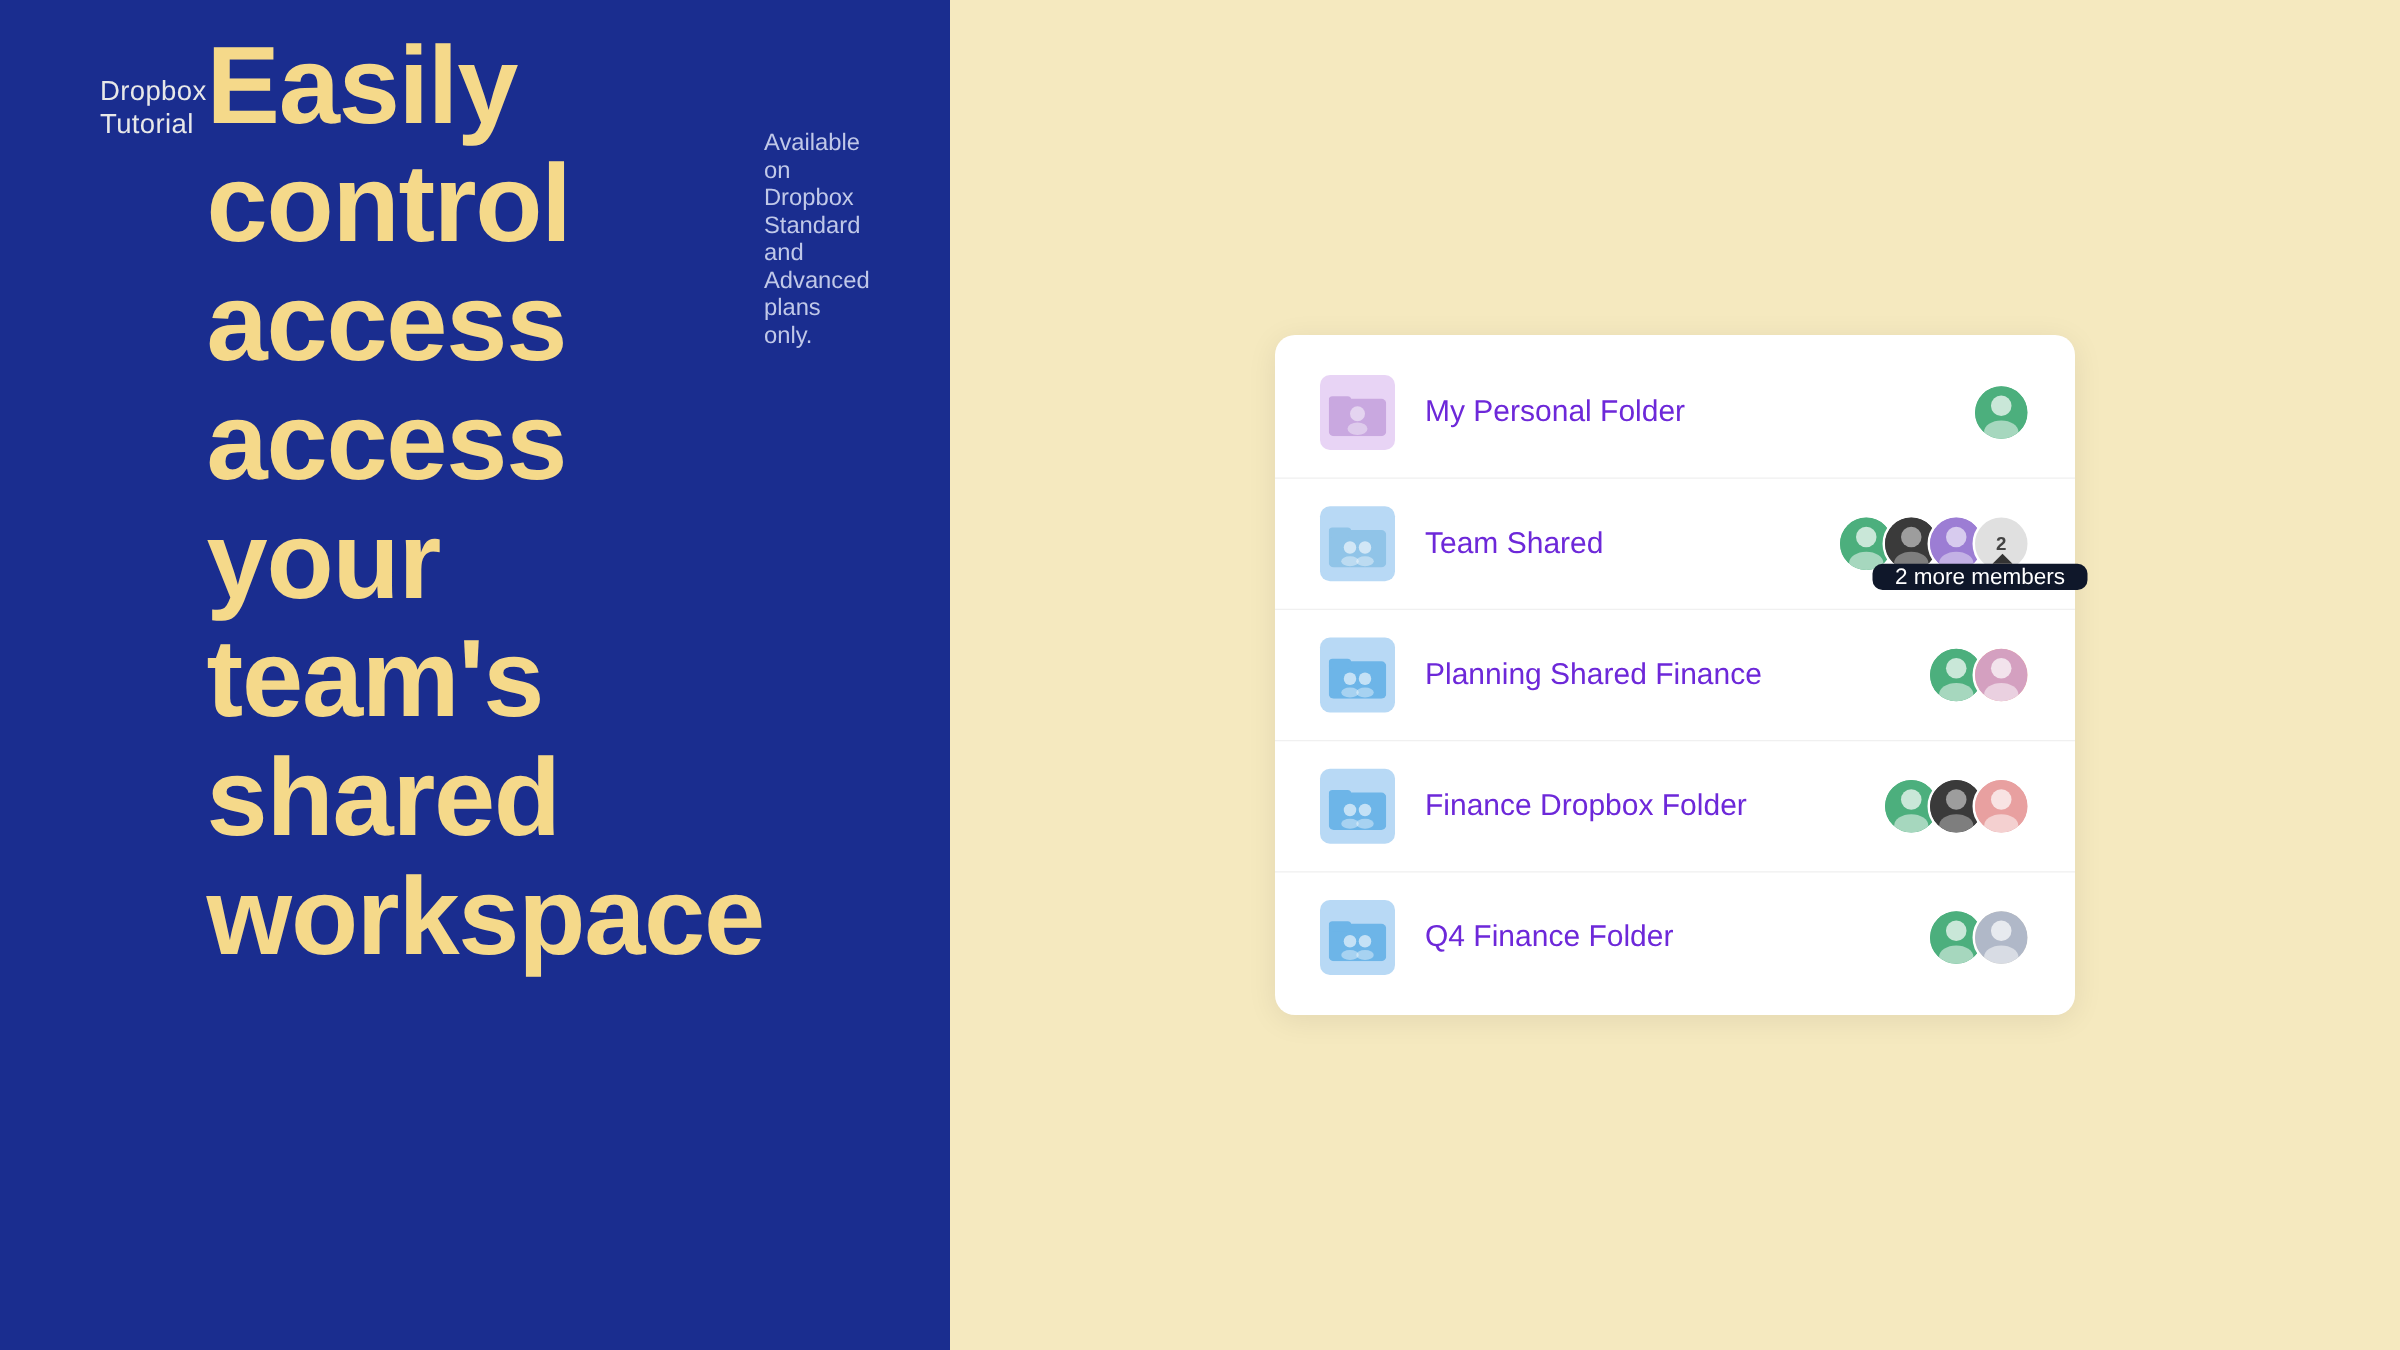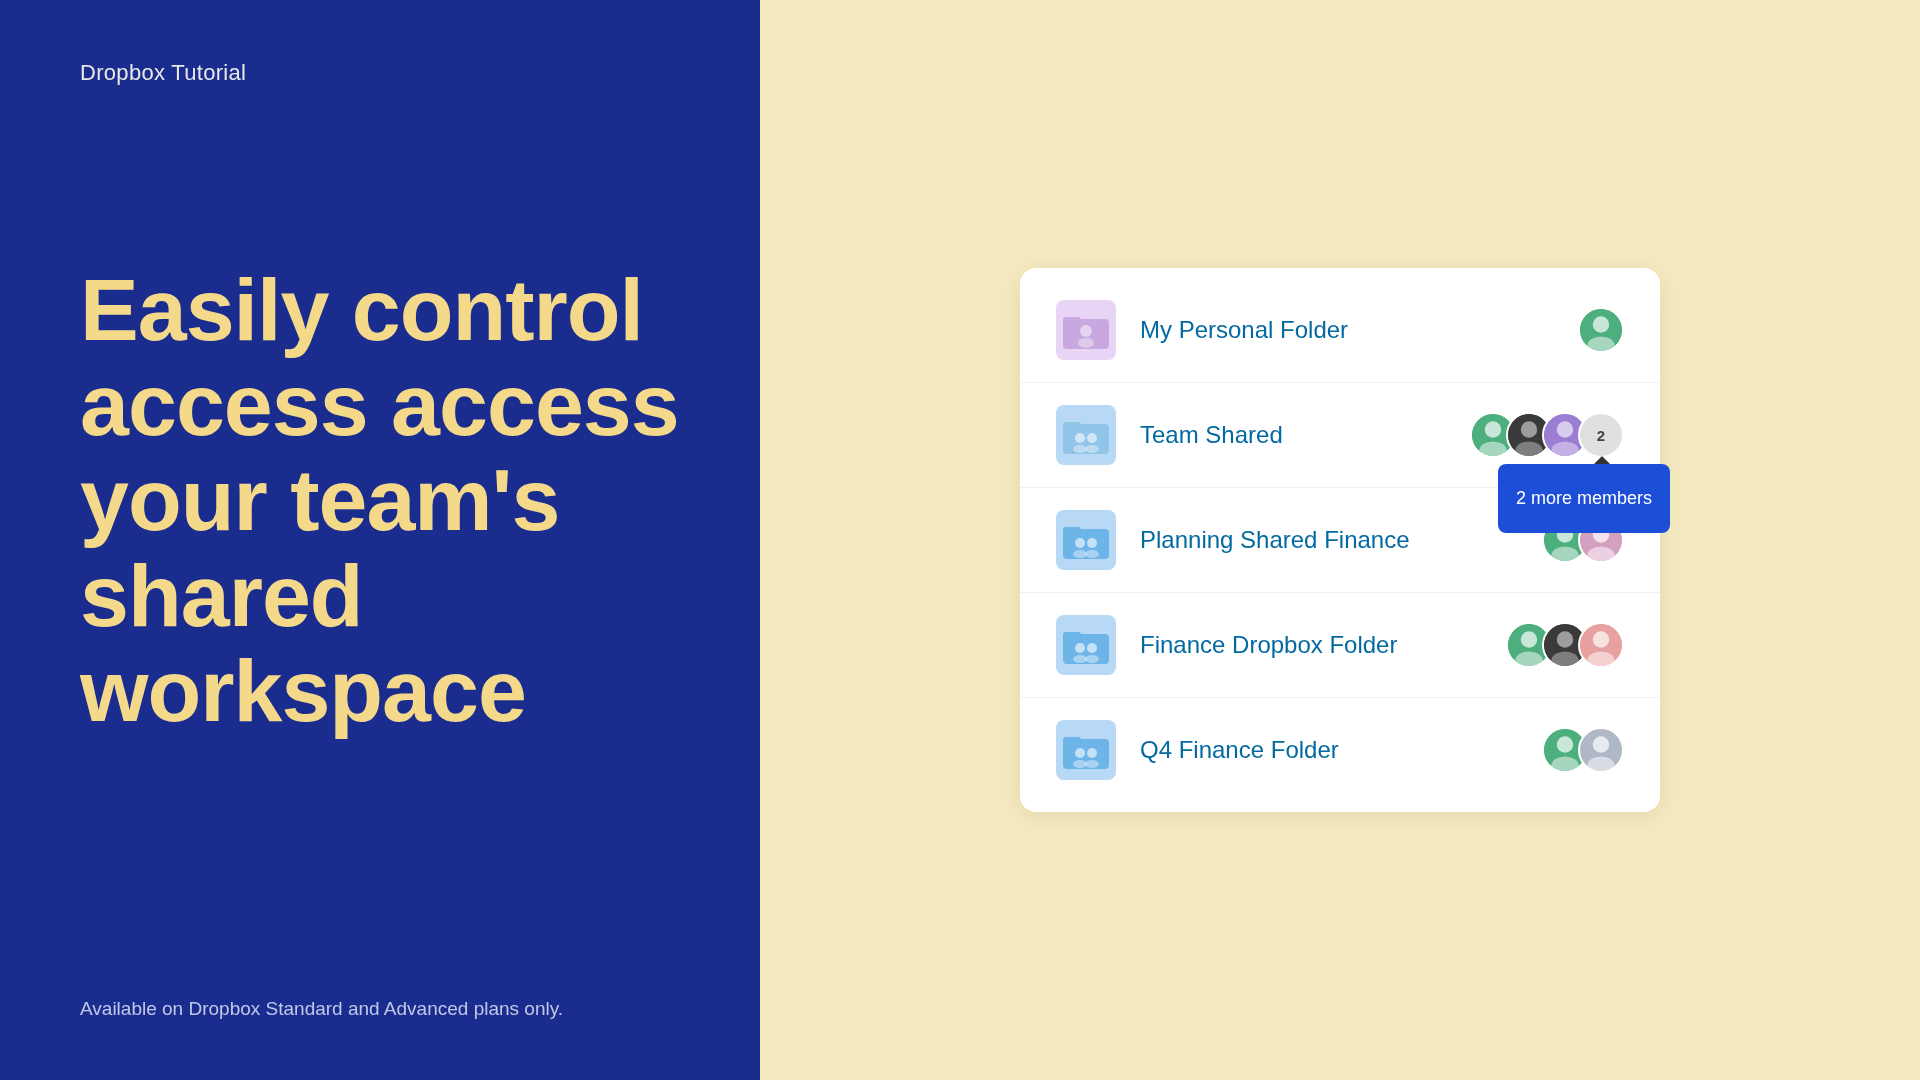--- a/index.html
+++ b/index.html
@@ -10,21 +10,21 @@
       display: flex;
       font-family: -apple-system, BlinkMacSystemFont, 'Segoe UI', sans-serif;
     }
 
     
     .left-panel {
       background-color: #1a2d8f;
       width: 760px;
       height: 1080px;
       display: flex;
-      flex-direction: column;
+      flex-direction: row;
       justify-content: space-between;
       padding: 60px 80px 60px 80px;
       flex-shrink: 0;
     }
 
     .tutorial-label {
       color: #e8e8e8;
       font-size: 22px;
       font-weight: 400;
       letter-spacing: 0.3px;
@@ -96,21 +96,21 @@
     }
 
     .folder-icon-shared {
       background-color: #b8d9f5;
     }
 
     .folder-name {
       flex: 1;
       font-size: 24px;
       font-weight: 500;
-      color: #0369a1;
+      color: #6d28d9;
     }
 
     
     .avatars {
       display: flex;
       align-items: center;
     }
 
     .avatar {
       width: 46px;
@@ -134,31 +134,30 @@
     .avatar-count {
       background: #e0e0e0;
       color: #444;
       font-size: 15px;
       font-weight: 700;
     }
 
     
     .tooltip {
       position: absolute;
-      background: #1d4ed8;
+      background: #0f172a;
       color: #fff;
-      padding: 24px 18px;
+      padding: 0 18px;
       border-radius: 8px;
       font-size: 18px;
       font-weight: 500;
       white-space: nowrap;
       right: -10px;
       top: 68px;
       z-index: 10;
-      margin-top: 13px;
     }
     .tooltip::before {
       content: '';
       position: absolute;
       top: -8px;
       right: 60px;
       border-left: 8px solid transparent;
       border-right: 8px solid transparent;
       border-bottom: 8px solid #333;
     }

